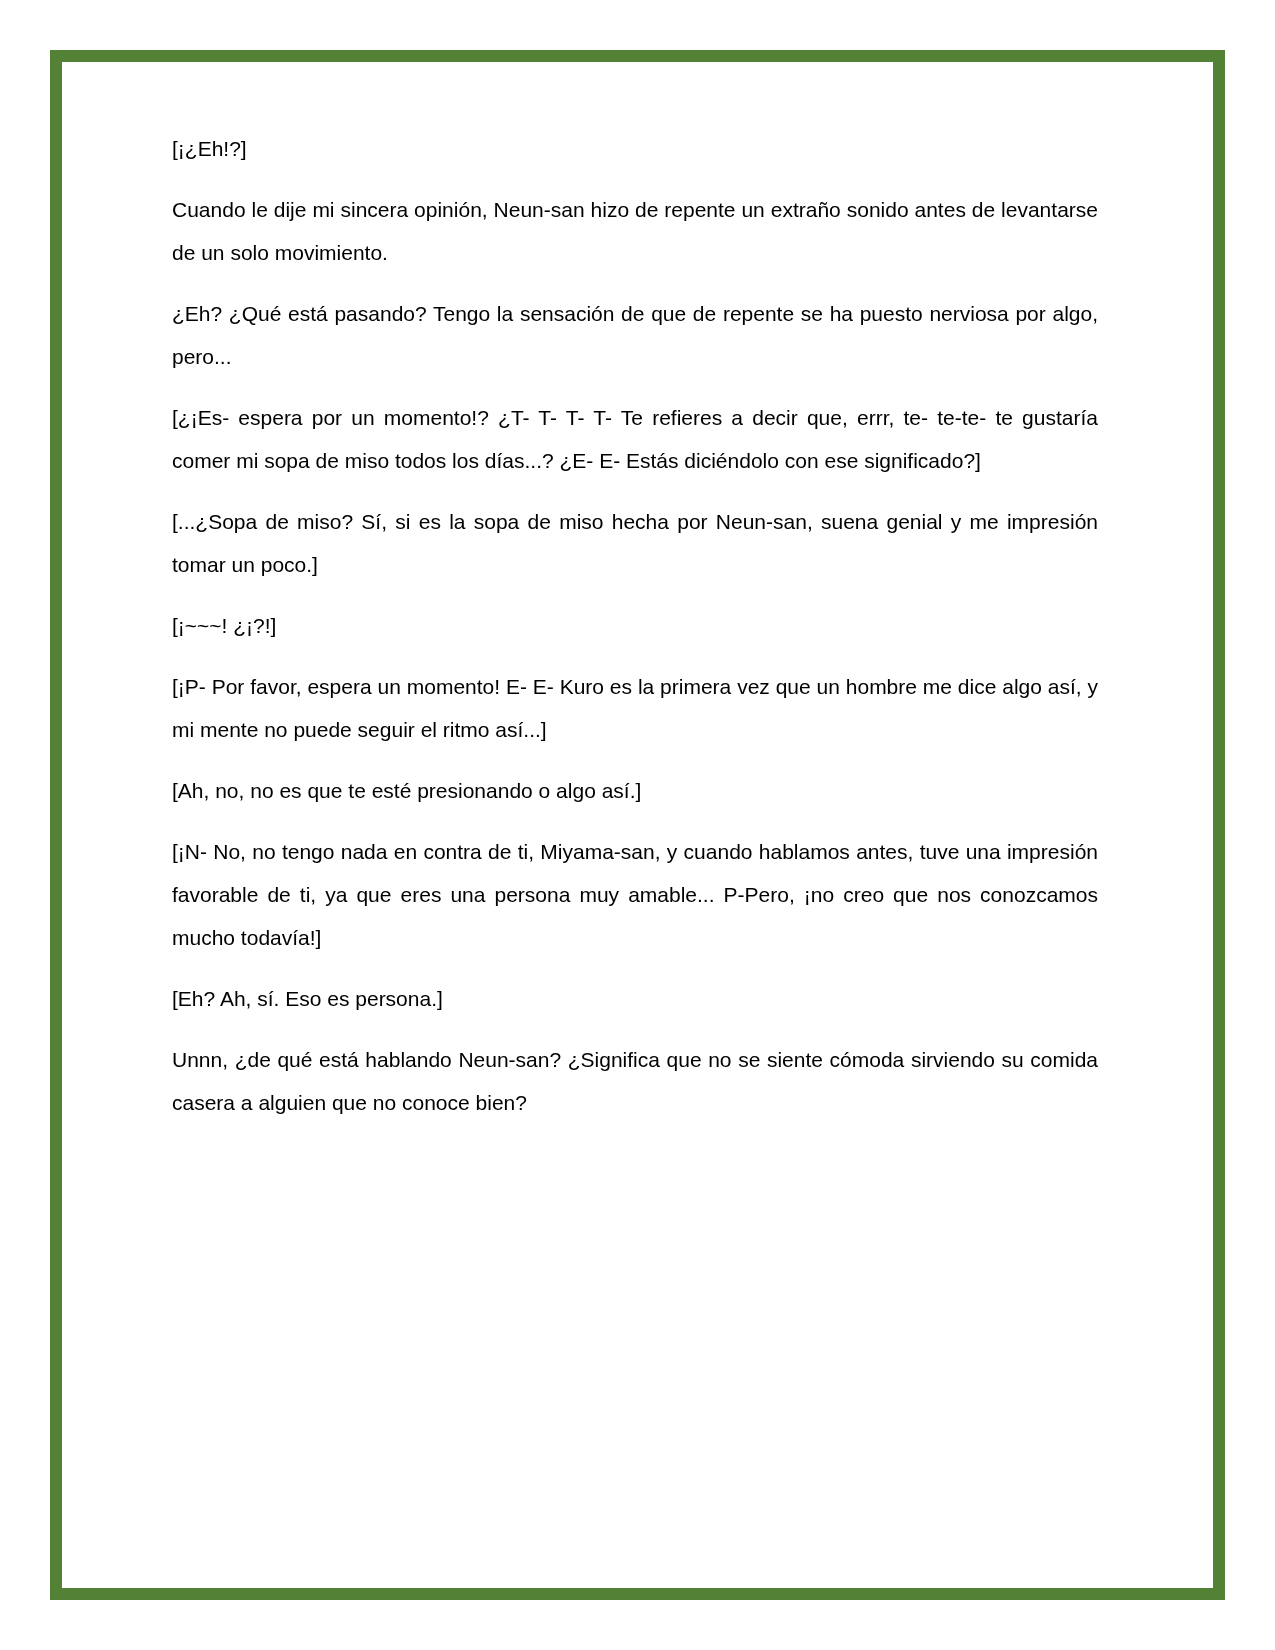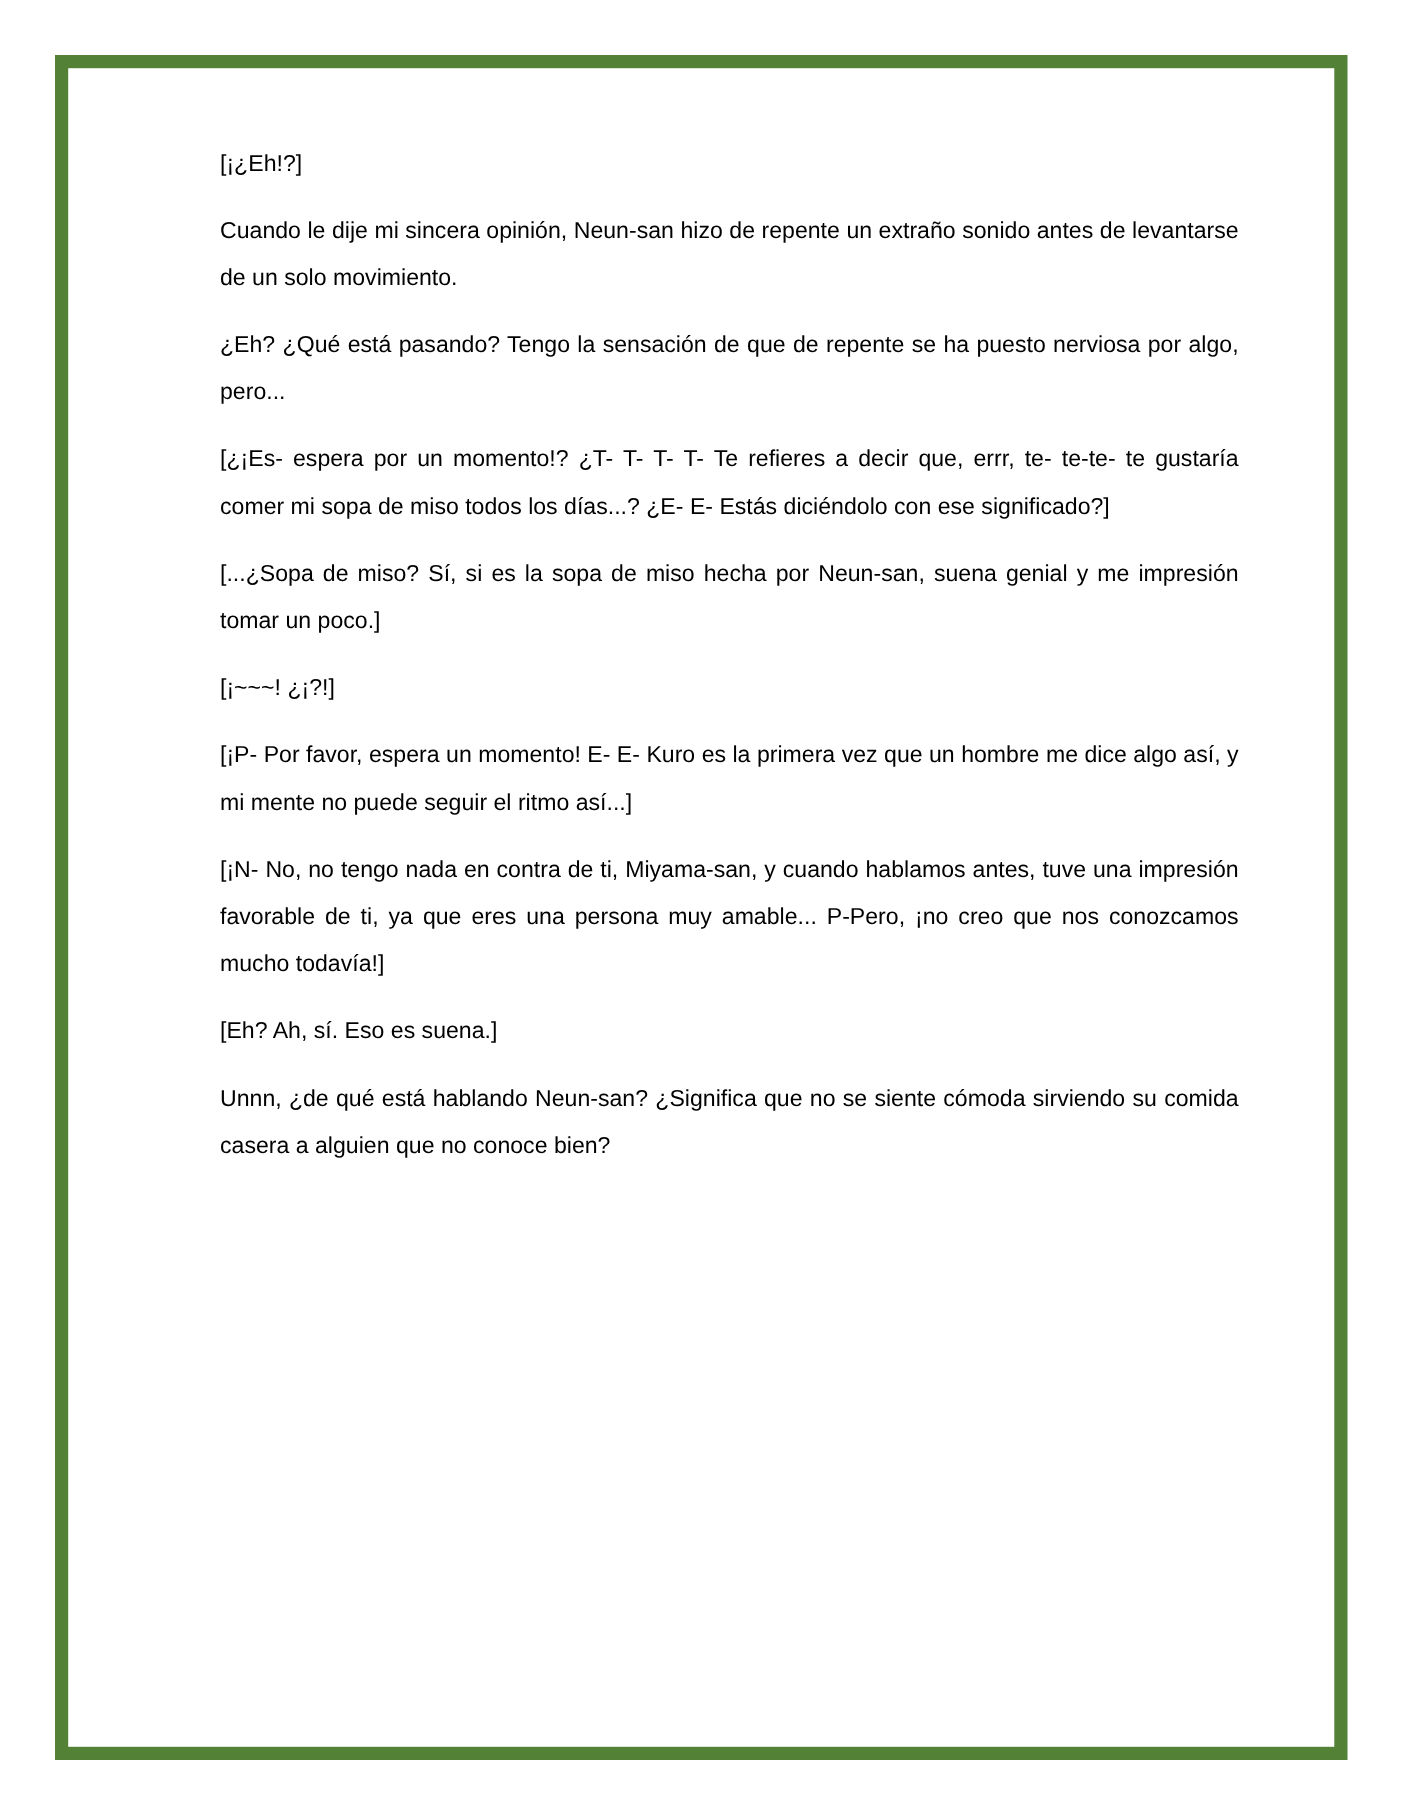--- a/index.html
+++ b/index.html
@@ -25,36 +25,36 @@
     .text-column {
       position: absolute;
       left: 172px;
       top: 127px;
       width: 926px;
       font-family: "Liberation Sans", sans-serif;
       font-size: 21px;
       line-height: 43px;
       color: #000000;
       text-align: justify;
-      margin-left: 28px;
     }
     .text-column p {
       margin: 0 0 18px 0;
       padding: 0;
     }
   </style>
 </head>
 <body>
 
 <div class="page-border" style="border-color: rgb(83, 129, 53);"></div>
 
 <div class="text-column">
   <p>[¡¿Eh!?]</p>
   <p>Cuando le dije mi sincera opinión, Neun-san hizo de repente un extraño sonido antes de levantarse de un solo movimiento.</p>
   <p>¿Eh? ¿Qué está pasando? Tengo la sensación de que de repente se ha puesto nerviosa por algo, pero...</p>
   <p>[¿¡Es- espera por un momento!? ¿T- T- T- T- Te refieres a decir que, errr, te- te-te- te gustaría comer mi sopa de miso todos los días...? ¿E- E- Estás diciéndolo con ese significado?]</p>
   <p>[...¿Sopa de miso? Sí, si es la sopa de miso hecha por Neun-san, suena genial y me impresión tomar un poco.]</p>
   <p>[¡~~~! ¿¡?!]</p>
   <p>[¡P- Por favor, espera un momento! E- E- Kuro es la primera vez que un hombre me dice algo así, y mi mente no puede seguir el ritmo así...]</p>
+  <p>[Ah, no, no es que te esté presionando o algo así.]</p>
   <p>[¡N- No, no tengo nada en contra de ti, Miyama-san, y cuando hablamos antes, tuve una impresión favorable de ti, ya que eres una persona muy amable... P-Pero, ¡no creo que nos conozcamos mucho todavía!]</p>
-  <p>[Eh? Ah, sí. Eso es suena.]</p>
+  <p>[Eh? Ah, sí. Eso es persona.]</p>
   <p>Unnn, ¿de qué está hablando Neun-san? ¿Significa que no se siente cómoda sirviendo su comida casera a alguien que no conoce bien?</p>
 </div>
 
 </body></html>

